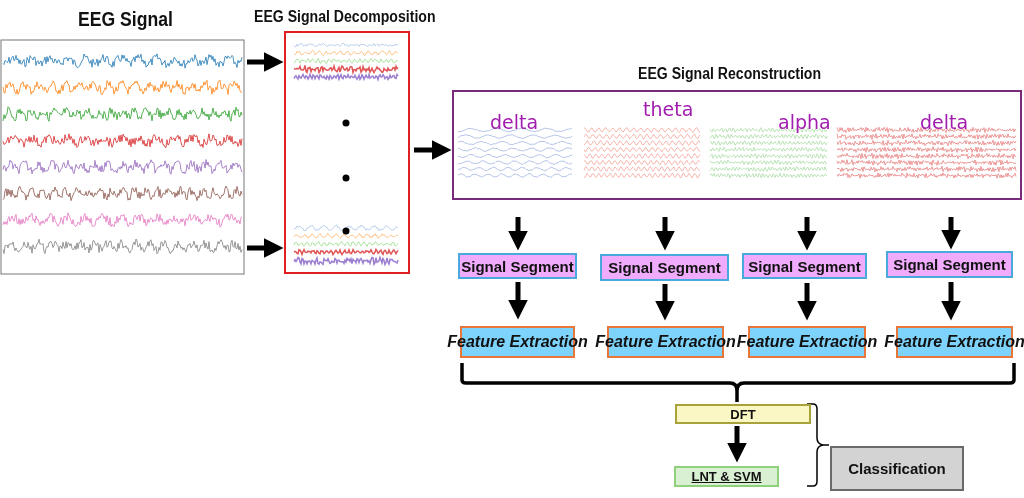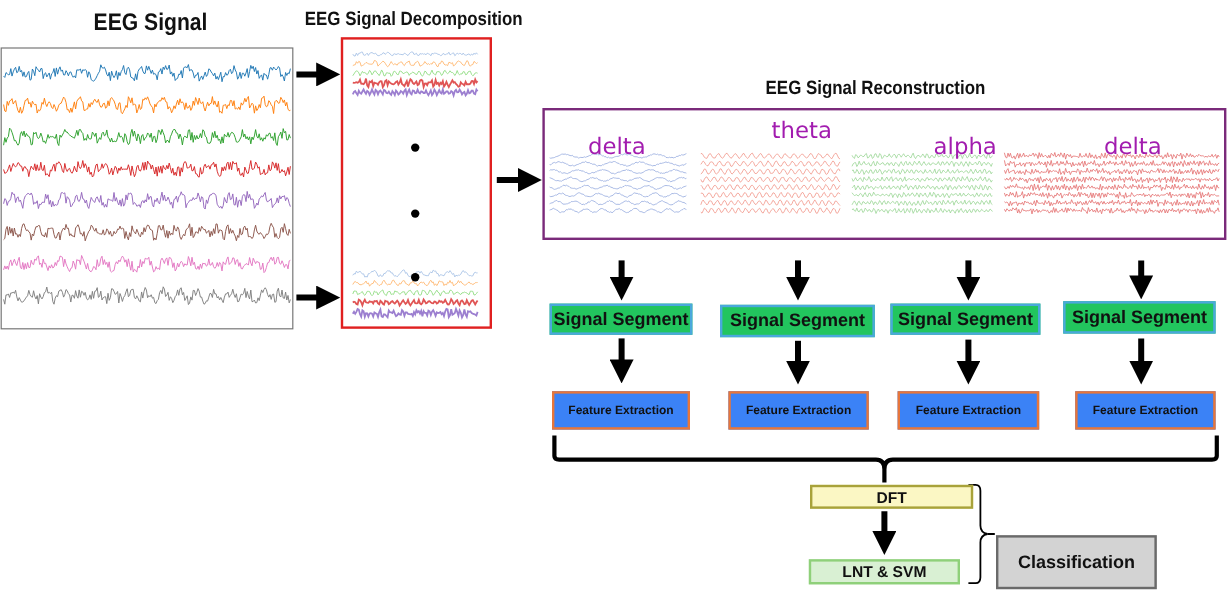--- a/index.html
+++ b/index.html
@@ -1,21 +1,21 @@
 <!DOCTYPE html>
 <html><head>
 <meta charset="utf-8">
 <style>
   html,body{margin:0;padding:0;background:#fff;}
   body{width:1024px;height:498px;position:relative;overflow:hidden;font-family:"Liberation Sans",sans-serif;}
   .abs{position:absolute;}
   .title{font-weight:bold;color:#111;transform:scaleX(0.88);transform-origin:left center;white-space:nowrap;}
   .box{position:absolute;display:flex;align-items:center;justify-content:center;font-weight:bold;color:#111;box-sizing:border-box;white-space:nowrap;}
-  .seg{background:#22c55e;border:2px solid #4aa8dc;font-size:15px;}
-  .feat{background:#3b82f6;border:2px solid #e8763a;font-size:10px;}
+  .seg{background:#f0abfc;border:2px solid #4aa8dc;font-size:15px;}
+  .feat{background:#7dd3fc;border:2px solid #e8763a;font-size:16px;font-style:italic;}
   .dft{background:#fbf7c4;border:2px solid #a8a23a;font-size:13px;}
   .lnt{background:#d9f0d3;border:2px solid #8fd07a;font-size:13px;}
   .cls{background:#d3d3d3;border:2px solid #6a6a6a;font-size:15px;}
   .band{position:absolute;font-size:19px;color:#a21caf;font-family:"DejaVu Sans",sans-serif;}
   svg{position:absolute;left:0;top:0;}
 </style>
 </head>
 <body>
 
 <div class="abs title" style="left:78px;top:8px;font-size:20px;">EEG Signal</div>
@@ -124,14 +124,14 @@
 <div class="box seg" style="left:600px;top:254px;width:129px;height:27px;">Signal Segment</div>
 <div class="box seg" style="left:742px;top:253px;width:125px;height:26px;">Signal Segment</div>
 <div class="box seg" style="left:886px;top:251px;width:127px;height:27px;">Signal Segment</div>
 
 <div class="box feat" style="left:460px;top:326px;width:115px;height:32px;">Feature Extraction</div>
 <div class="box feat" style="left:607px;top:326px;width:117px;height:32px;">Feature Extraction</div>
 <div class="box feat" style="left:748px;top:326px;width:118px;height:32px;">Feature Extraction</div>
 <div class="box feat" style="left:896px;top:326px;width:117px;height:32px;">Feature Extraction</div>
 
 <div class="box dft" style="left:675px;top:404px;width:136px;height:20px;">DFT</div>
-<div class="box lnt" style="left:674px;top:466px;width:126px;height:21px;">LNT &amp; SVM</div>
+<div class="box lnt" style="left:674px;top:466px;width:105px;height:21px;text-decoration:underline;">LNT &amp; SVM</div>
 <div class="box cls" style="left:830px;top:446px;width:134px;height:45px;">Classification</div>
 
 </body></html>

